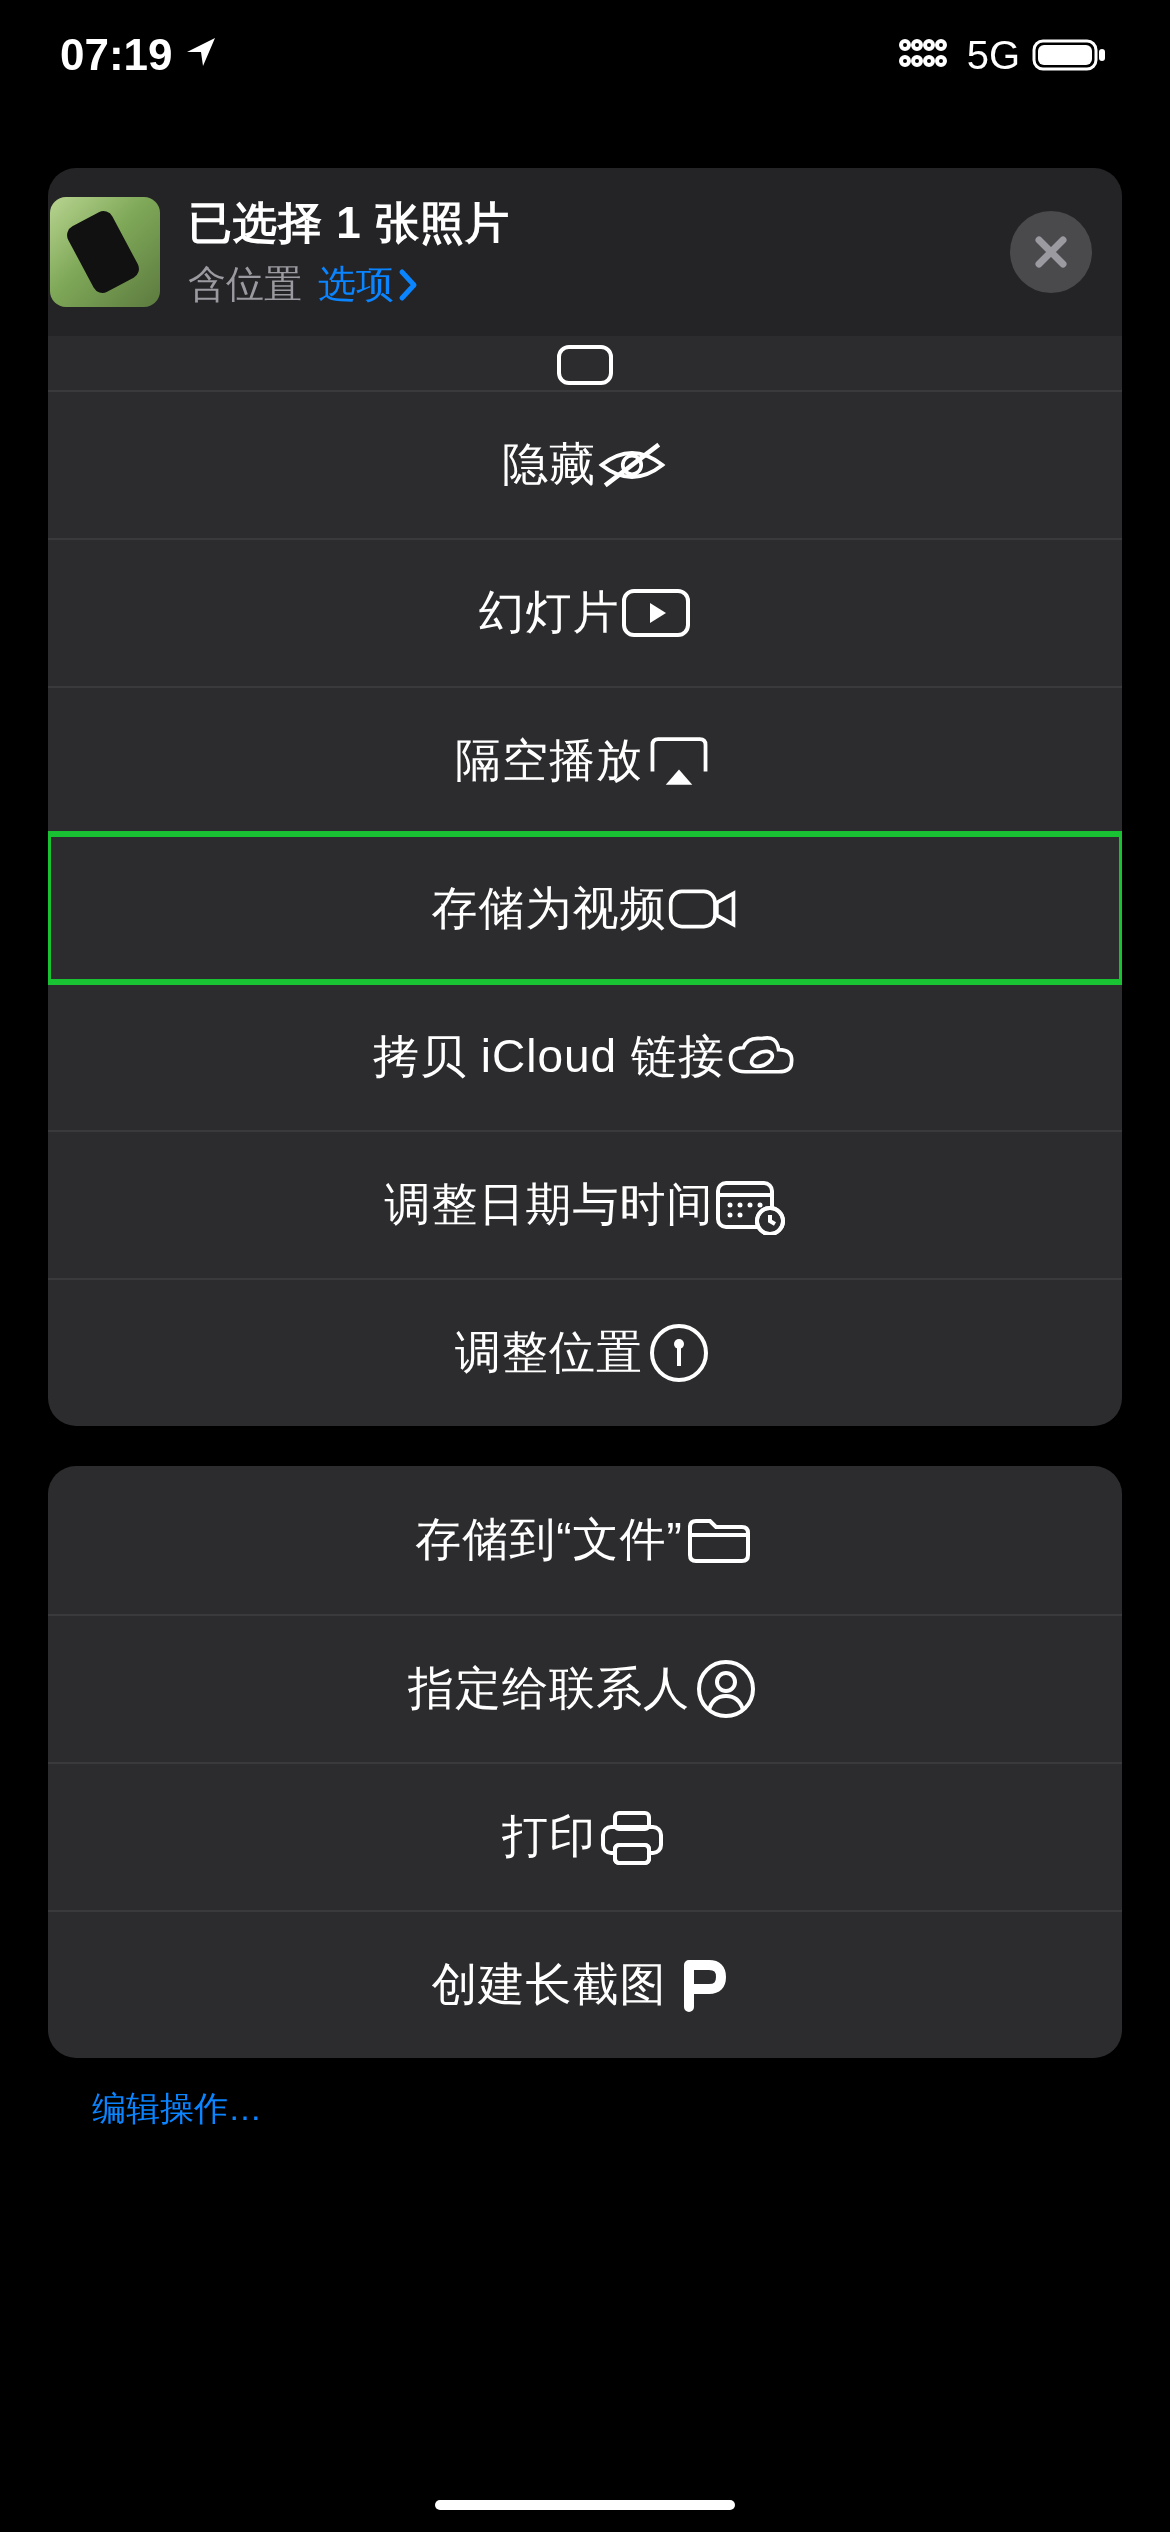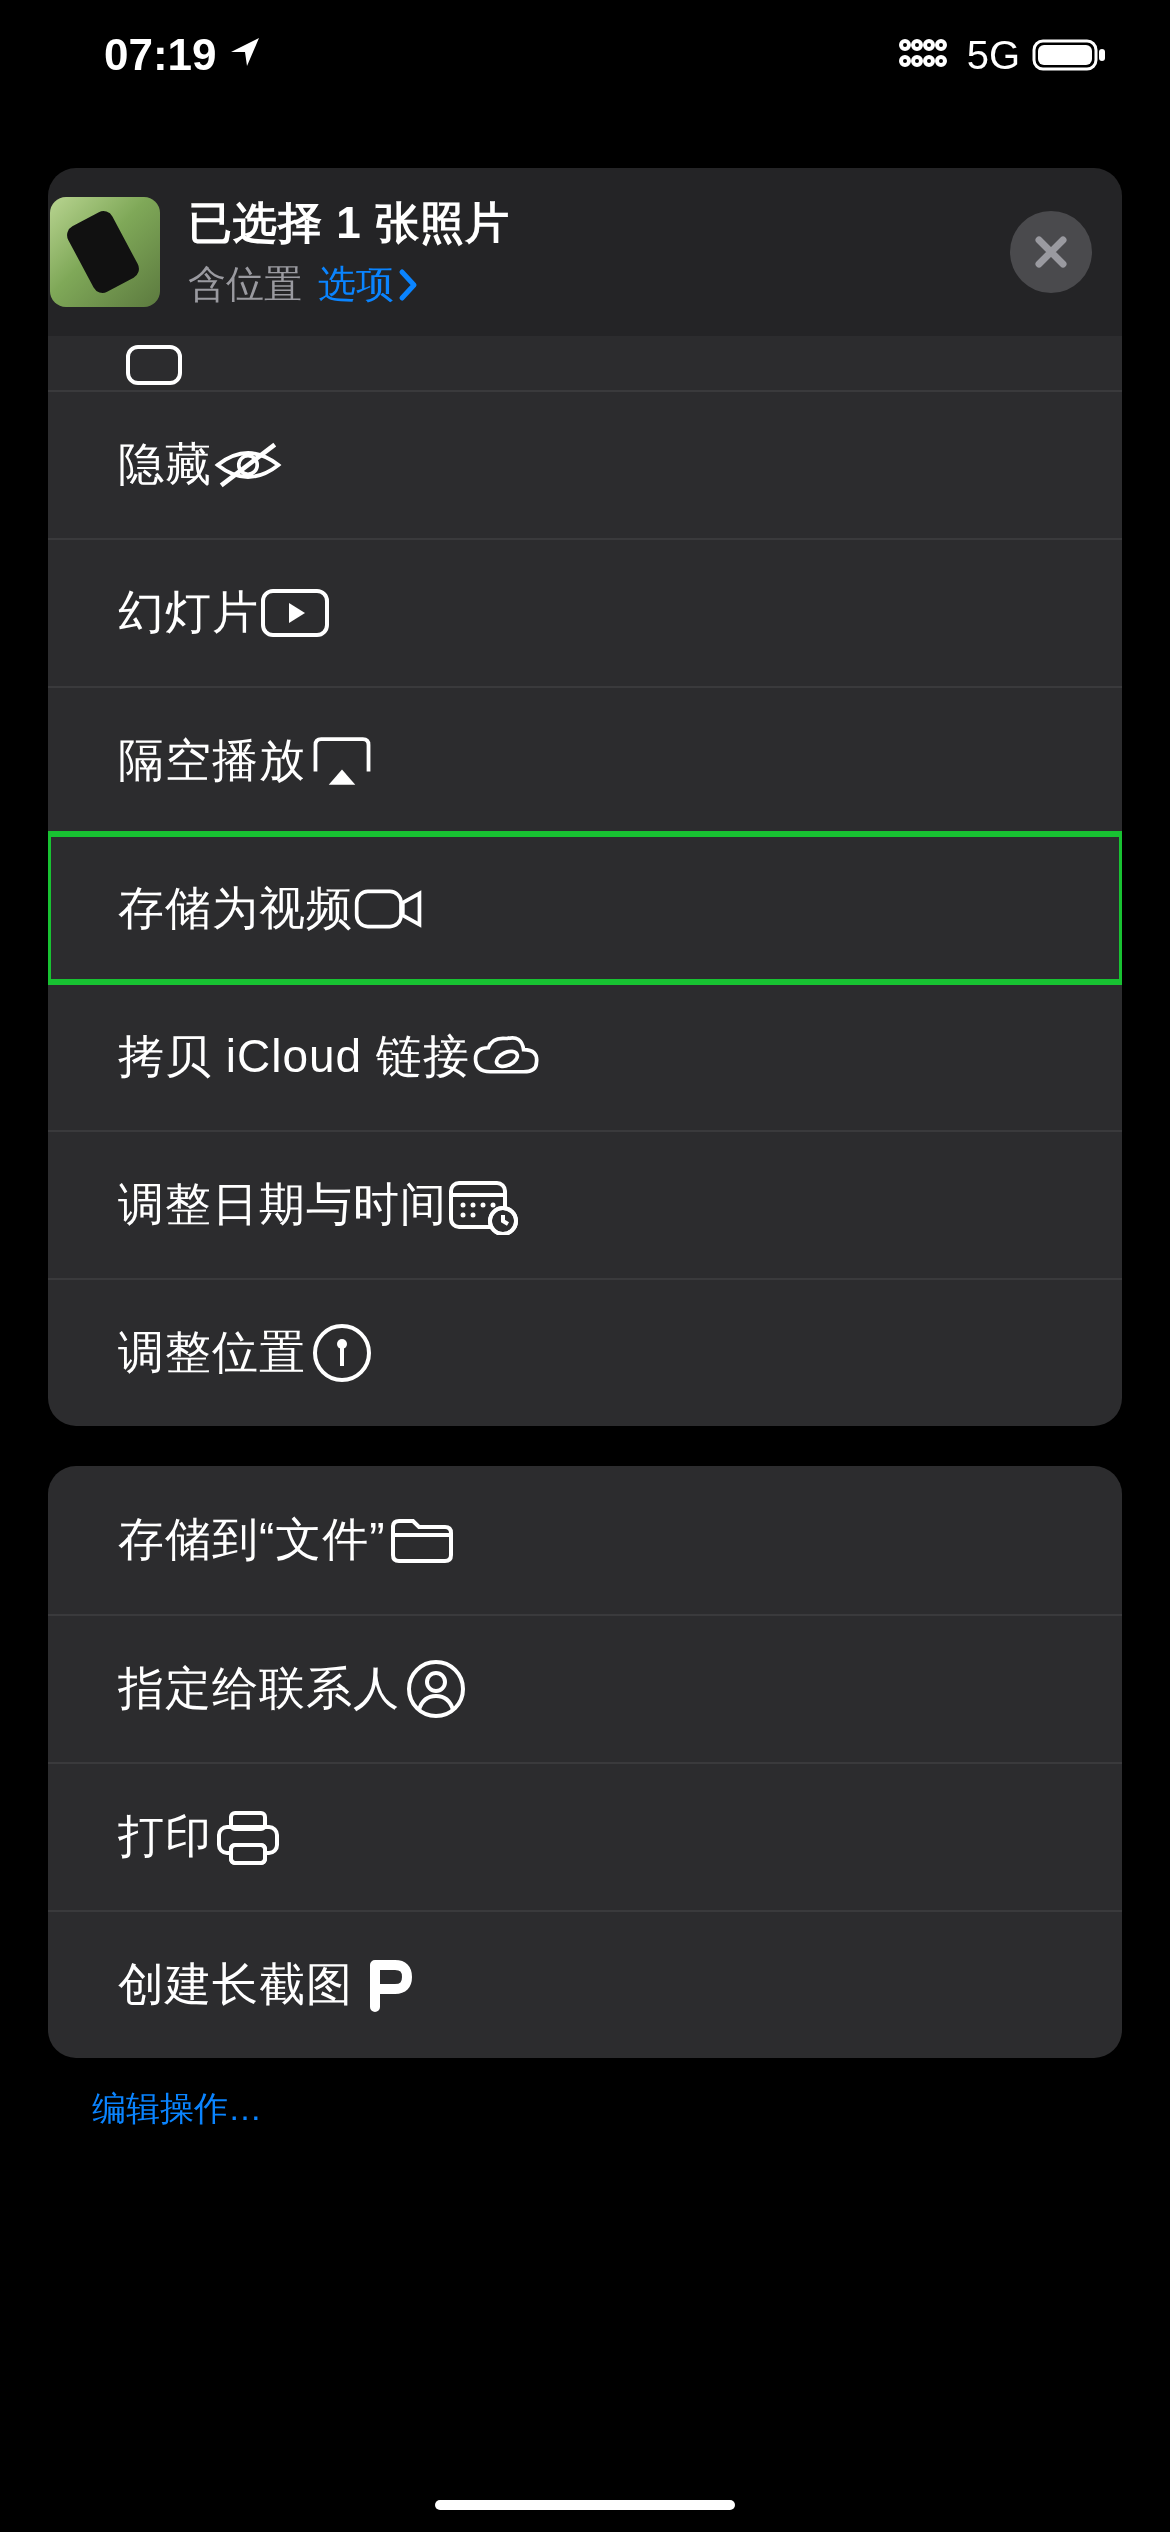--- a/index.html
+++ b/index.html
@@ -1,41 +1,41 @@
 <!DOCTYPE html>
 <html><head>
   <meta charset="utf-8">
   <style>
     * { margin: 0; padding: 0; box-sizing: border-box; -webkit-font-smoothing: antialiased; }
     html, body { width: 1170px; height: 2532px; background: #000; color: #fff; font-family: -apple-system, "SF Pro Text", "Helvetica Neue", Arial, sans-serif; overflow: hidden; }
     .screen { width: 1170px; height: 2532px; position: relative; background: #000; }
 
     
     .status-bar { position: absolute; top: 0; left: 0; right: 0; height: 110px; display: flex; align-items: center; justify-content: space-between; padding: 0 60px; font-size: 44px; font-weight: 600; }
-    .status-left { display: flex; gap: 10px; margin-left: 44px; }
+    .status-left { display: flex; gap: 10px; }
     .status-right { display: flex; align-items: center; gap: 12px; font-size: 40px; font-weight: 500; }
     .status-right svg { display: block; }
 
     
     .sheet { position: absolute; top: 168px; left: 48px; right: 48px; bottom: 0; }
     .sheet-header { display: flex; align-items: center; gap: 28px; padding: 26px 30px 26px 2px; background: rgba(55,55,58,0.65); border-radius: 28px 28px 0 0; position: relative; }
     .sheet-thumb { width: 110px; height: 110px; border-radius: 16px; background: linear-gradient(135deg,#b8d490 0%,#7fa858 45%,#5c7a3f 100%); position: relative; overflow: hidden; flex-shrink: 0; }
     .sheet-thumb::after { content: ""; position: absolute; left: 28px; top: 18px; width: 50px; height: 74px; background: #111; border-radius: 10px; transform: rotate(-28deg); }
     .sheet-titles { display: flex; flex-direction: column; gap: 6px; flex: 1; min-width: 0; }
     .sheet-title { font-size: 44px; font-weight: 600; letter-spacing: 1px; }
     .sheet-sub { display: flex; align-items: flex-start; gap: 16px; font-size: 38px; }
     .sheet-sub-loc { color: #9a9aa0; }
     .sheet-sub-opt { color: #0a84ff; display: flex; align-items: center; gap: 4px; }
     .close-btn { width: 82px; height: 82px; border-radius: 50%; background: #4a4a4d; display: flex; align-items: center; justify-content: center; flex-shrink: 0; }
 
     
     .sections { margin-top: 0; }
     .section { background: #2c2c2e; border-radius: 28px; margin-top: 40px; overflow: hidden; }
     .section.first { border-top-left-radius: 0; border-top-right-radius: 0; margin-top: 0; }
-    .row { display: flex; align-items: center; justify-content: flex-start; padding: 0 70px; height: 148px; }
+    .row { display: flex; align-items: center; justify-content: center; padding: 0 70px; height: 148px; }
     .row + .row { border-top: 2px solid #3a3a3c; }
     .row-label { font-size: 46px; font-weight: 400; letter-spacing: 1px; }
     .row-icon { width: 72px; height: 72px; display: flex; align-items: center; justify-content: center; }
     .row-highlight { outline: 6px solid #18c232; outline-offset: -3px; }
 
     
     .edit-actions { padding: 28px 44px 24px; font-size: 34px; color: #0a84ff; }
 
     
     .home-indicator { position: absolute; bottom: 22px; left: 50%; transform: translateX(-50%); width: 300px; height: 10px; border-radius: 10px; background: #fff; }

